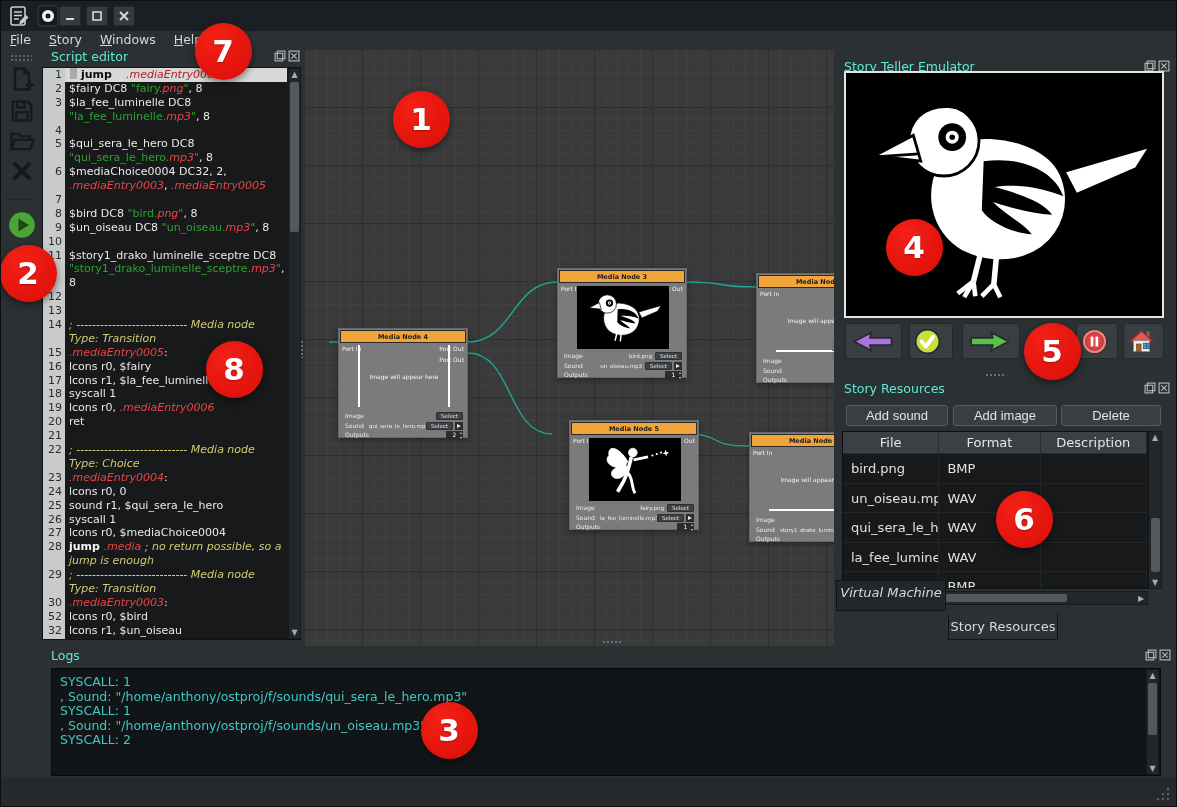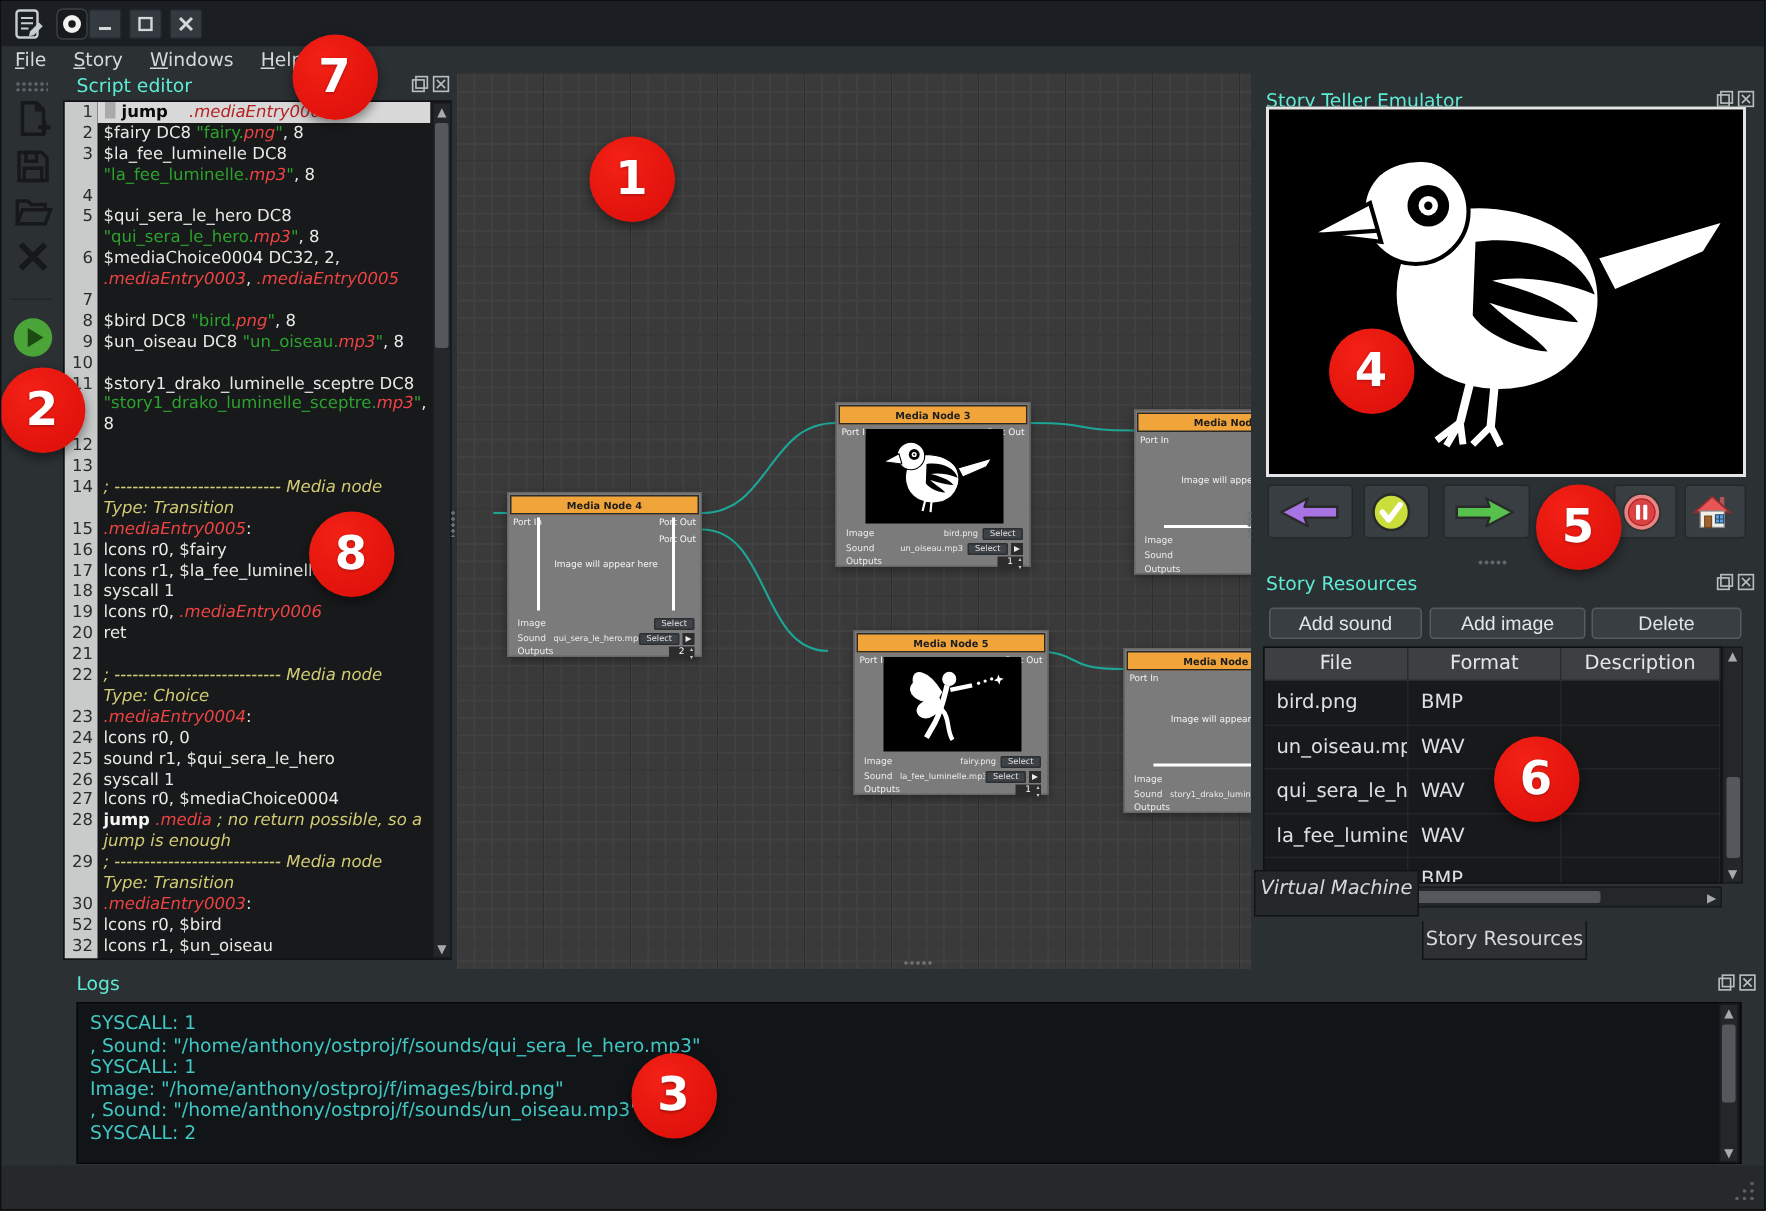--- a/index.html
+++ b/index.html
@@ -605,21 +605,20 @@
         <svg viewBox="0 0 11 11" fill="none" stroke="#b9bdbf">
           <rect x="1" y="1" width="9" height="9"></rect>
           <path d="M3,3 L8,8 M8,3 L3,8"></path>
         </svg>
       </span>
   </div>
   <div class="logbox" id="logbox">
       <div class="log-line" style="padding-top: 6px;">SYSCALL: 1</div>
       <div class="log-line">, Sound: "/home/anthony/ostproj/f/sounds/qui_sera_le_hero.mp3"</div>
       <div class="log-line">SYSCALL: 1</div>
-      <div class="log-line">Image: "/home/anthony/ostproj/f/images/bird.png"</div>
       <div class="log-line">, Sound: "/home/anthony/ostproj/f/sounds/un_oiseau.mp3"</div>
       <div class="log-line">SYSCALL: 2</div>
     </div>
   <div class="sb-v" style="left:1145px; top:668px; width:13px; height:106px;">
     <div class="sb-ar" style="top:0;">▲</div>
     <div class="sb-th" style="left:1px; top:13px; width:9px; height:52px;"></div>
     <div class="sb-ar" style="bottom:0;">▼</div>
   </div>
 
   <div class="statusbar">

